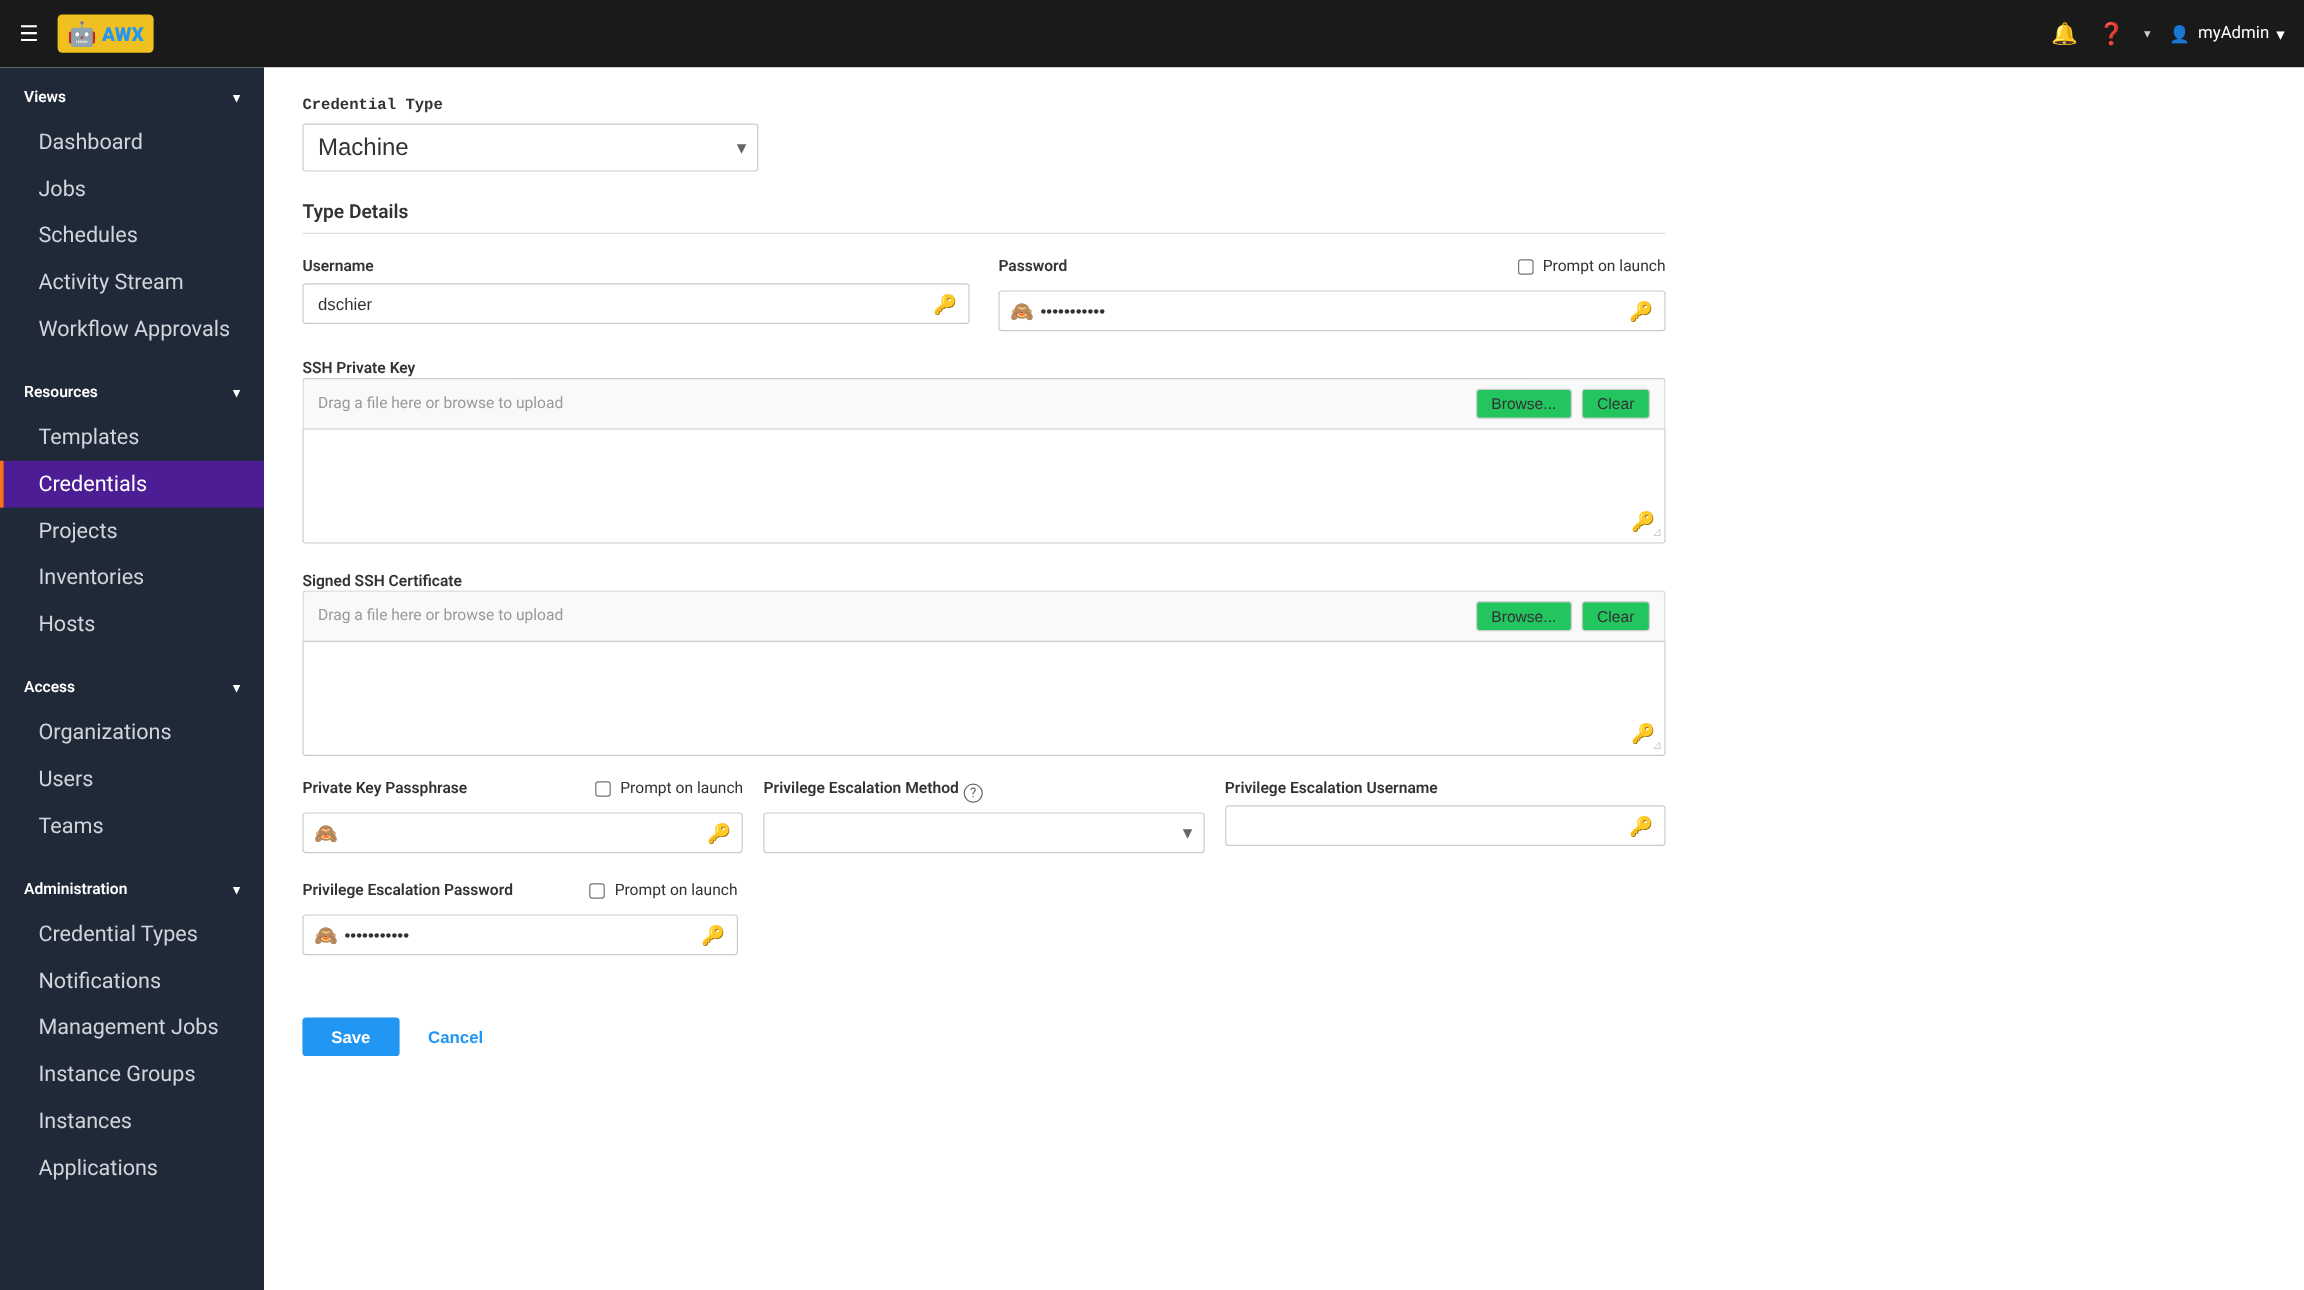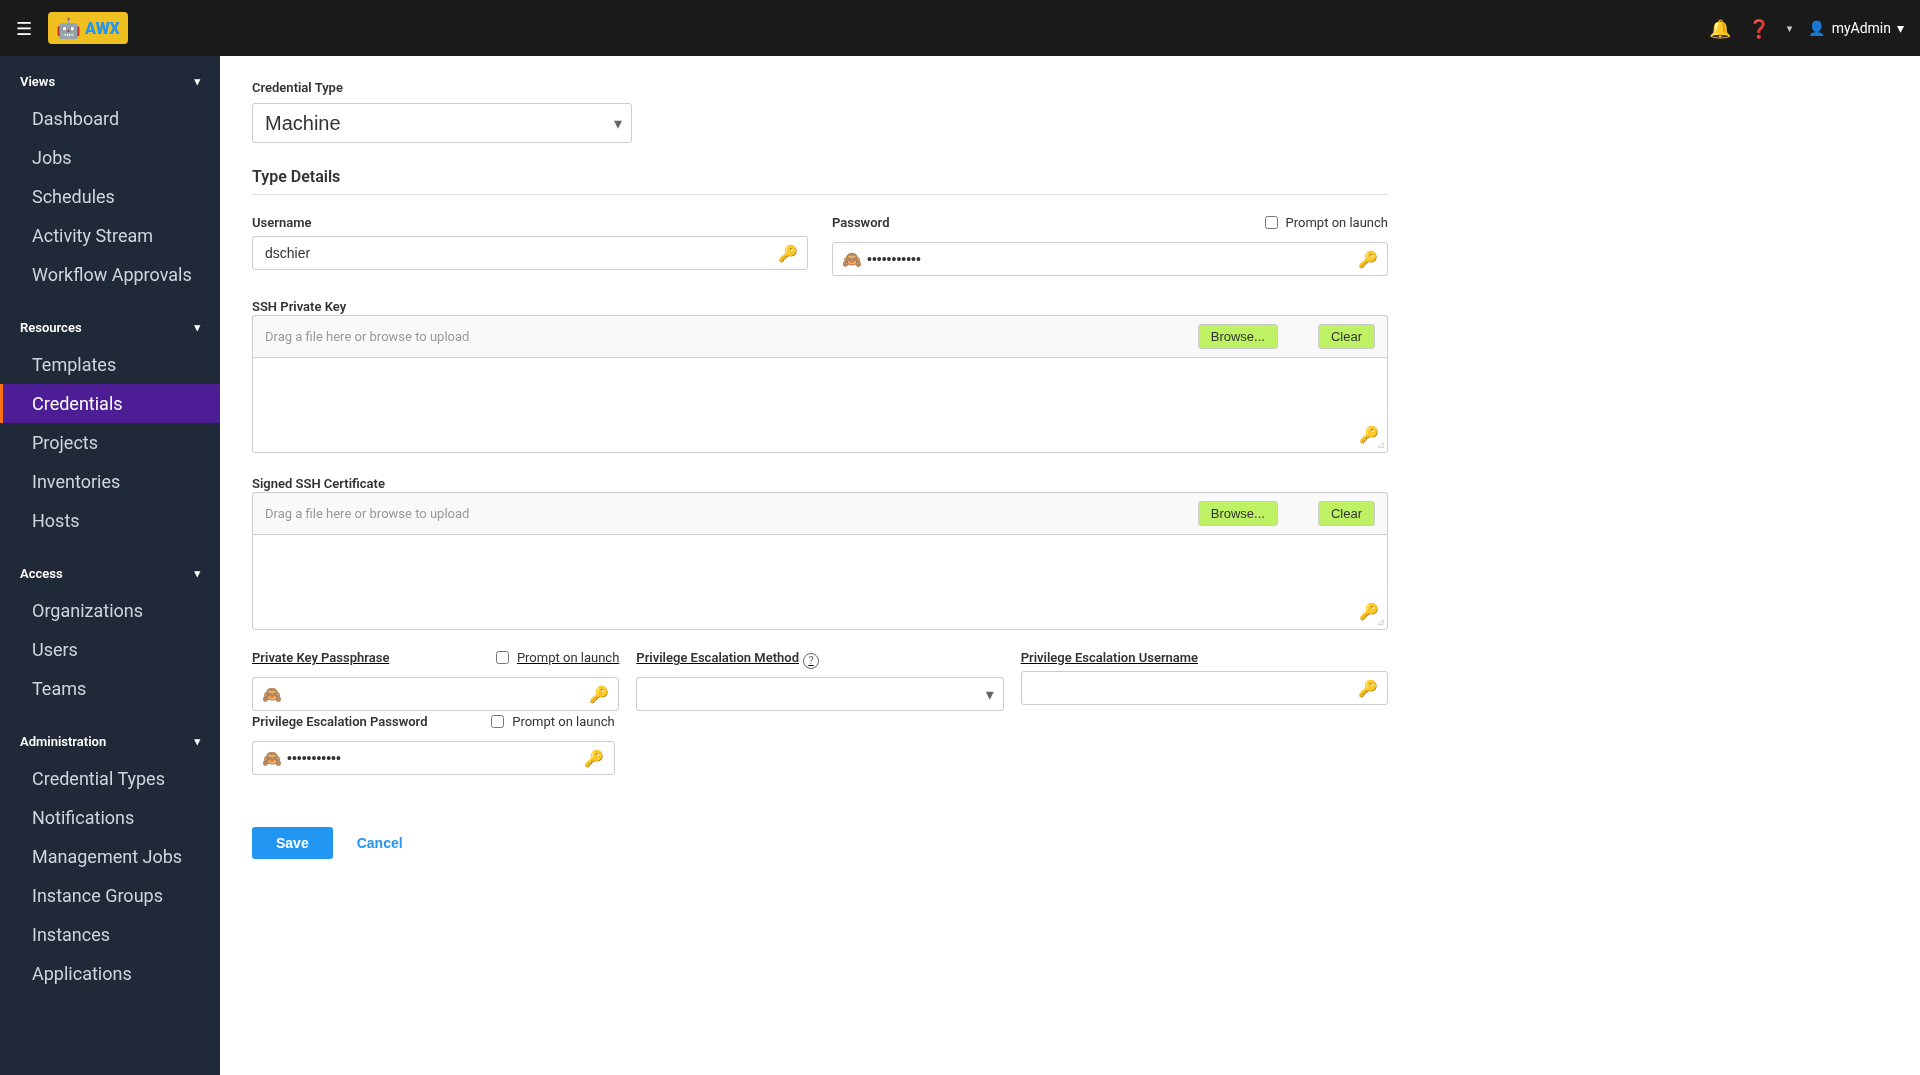--- a/index.html
+++ b/index.html
@@ -86,20 +86,21 @@
     
     .credential-type-section {
       margin-bottom: 24px;
     }
     .field-label {
       font-size: 13px;
       font-weight: 600;
       color: #333;
       margin-bottom: 8px;
       display: block;
+      font-family: Liberation Mono, monospace;
     }
     .select-wrapper {
       position: relative;
       display: inline-block;
       width: 380px;
     }
     .select-field {
       width: 100%;
       padding: 8px 32px 8px 12px;
       border: 1px solid #ccc;
@@ -213,23 +214,22 @@
       font-size: 13px;
       color: #999;
     }
 
     .btn-browse, .btn-clear {
       padding: 4px 12px;
       font-size: 13px;
       border: 1px solid #ccc;
       border-radius: 3px;
       cursor: pointer;
-      background: #bef264;
-      color: #333;
-      margin-left: 32px;
+      background: #22c55e;
+      color: #333;
     }
 
     .textarea-wrapper {
       position: relative;
       border: 1px solid #ccc;
       border-radius: 0 0 3px 3px;
       background: #fff;
     }
 
     .form-textarea {
@@ -258,23 +258,22 @@
       right: 2px;
       color: #ccc;
       font-size: 10px;
     }
 
     
     .form-row-3 {
       display: grid;
       grid-template-columns: 1fr 1fr 1fr;
       gap: 17px;
-      margin-bottom: 3px;
+      margin-bottom: 24px;
       align-items: flex-start;
-      text-decoration: underline;
     }
 
     
     .form-actions {
       display: flex;
       margin-top: 32px;
       padding-top: 20px;
     }
 
     .btn-save {

